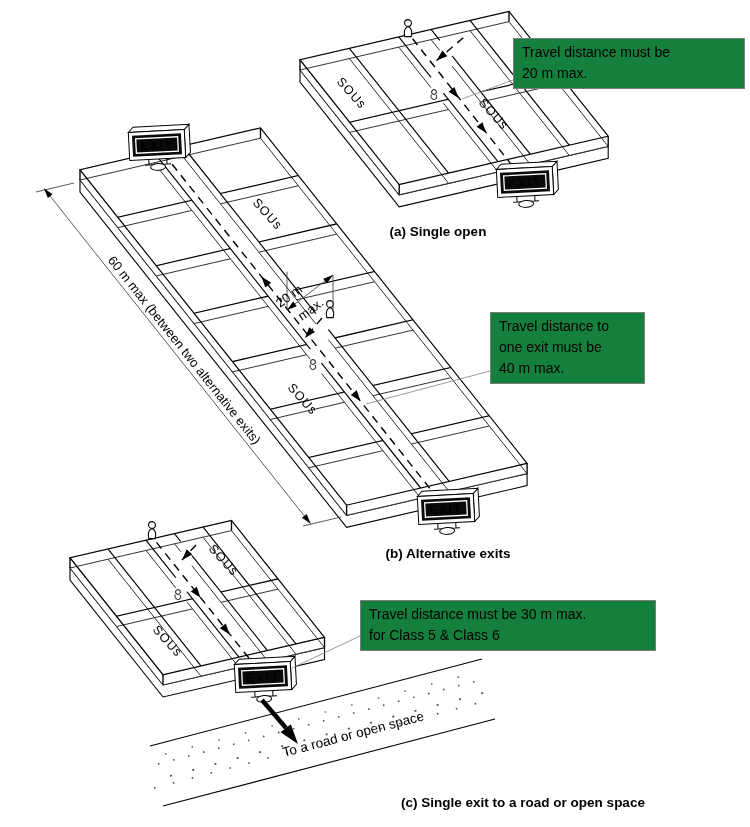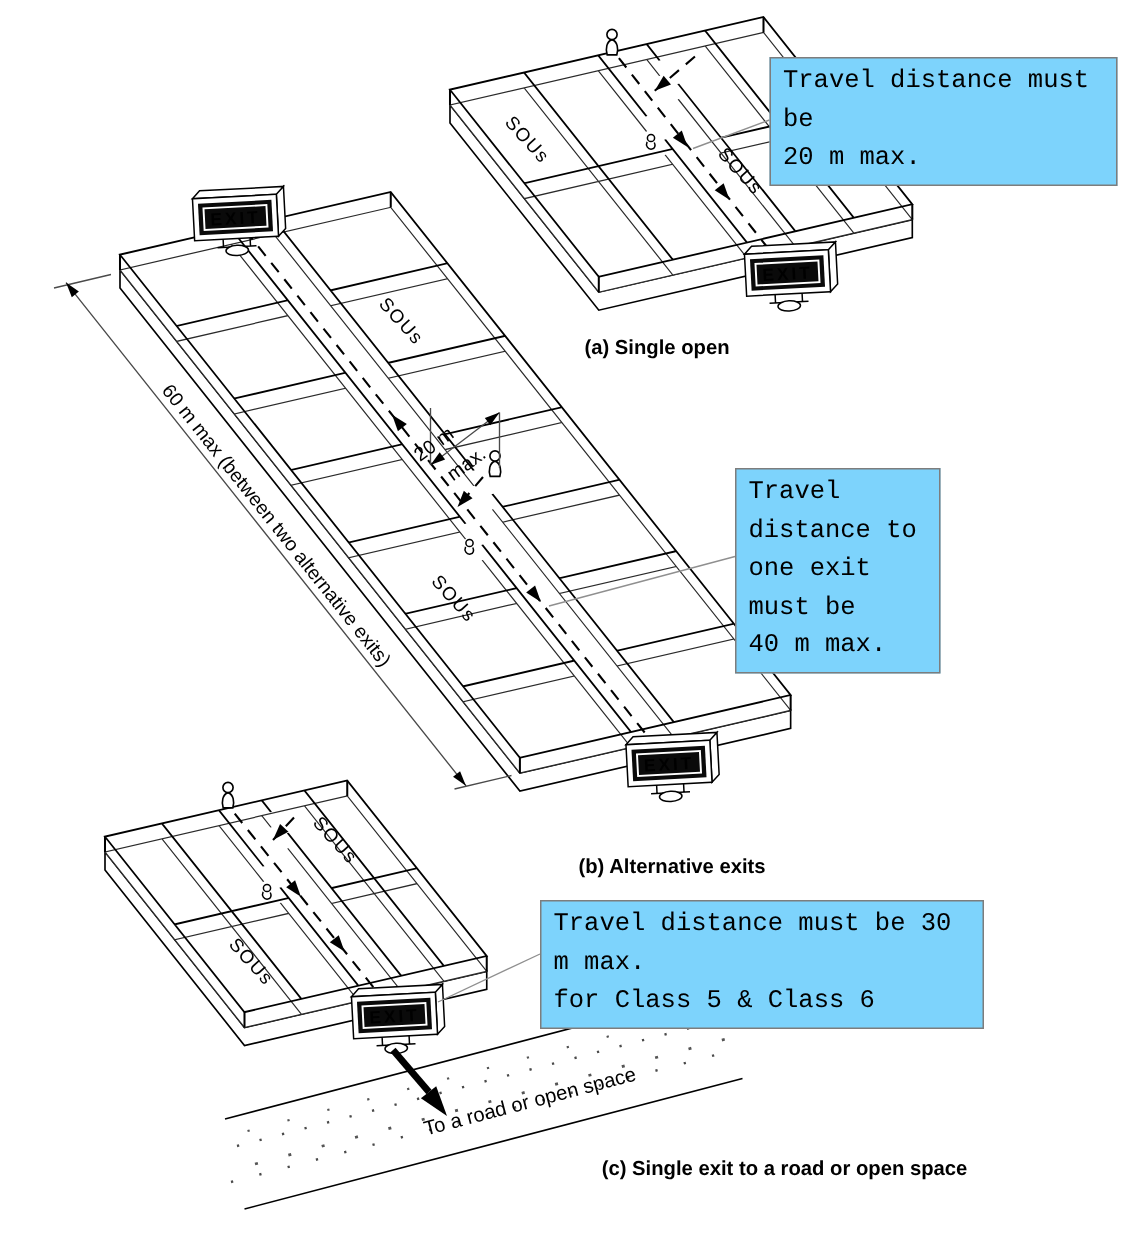--- a/index.html
+++ b/index.html
@@ -10,22 +10,22 @@
   text.sou{font-size:12.5px;letter-spacing:1px;}
   text.dim{font-size:13px;}
   .wall-base{stroke:#2a2a2a;stroke-width:0.9;fill:none;}
   .wall-top{stroke:#000;stroke-width:1.35;fill:none;}
   .slab{fill:#fff;stroke:#000;stroke-width:1.1;}
   .floor{fill:#fff;stroke:none;}
   .dash{stroke:#000;stroke-width:1.4;fill:none;stroke-dasharray:8,6;}
   .leader{stroke:#8f8f8f;stroke-width:0.9;fill:none;}
   .dimline{stroke:#4a4a4a;stroke-width:0.9;fill:none;}
   .roadline{stroke:#000;stroke-width:1.1;fill:none;}
-  .callout{position:absolute;box-sizing:border-box;background:#7dd3fc;border:1px solid #7d7d7d;
-           padding:3px 8px 4px 8px;font-size:17px;line-height:1.5;white-space:pre-line;z-index:5;font-family:Liberation Mono, monospace;}
+  .callout{position:absolute;box-sizing:border-box;background:#15803d;border:1px solid #7d7d7d;
+           padding:3px 8px 4px 8px;font-size:14px;line-height:1.5;white-space:pre-line;z-index:5;}
   .caption{position:absolute;transform:translateX(-50%);font-size:13.5px;font-weight:bold;
            white-space:nowrap;z-index:5;}
 </style>
 </head>
 <body>
 
 <div class="stage">
 
 <svg width="750" height="827" viewBox="0 0 750 827">
   <defs>
@@ -162,24 +162,24 @@
   </g>
 
   <path class="leader" d="M513,80 L462,99"></path>
   <path class="leader" d="M490,371 L366,404"></path>
   <path class="leader" d="M360,636 L292,668"></path>
 </svg>
 
 <div class="callout" style="left:513px;top:38px;width:232px;min-height:45px;">Travel distance must be
 20 m max.</div>
 
-<div class="callout" style="left:490px;top:312px;width:137px;min-height:61px;">Travel distance to
+<div class="callout" style="left:490px;top:312px;width:155px;min-height:61px;">Travel distance to
 one exit must be
 40 m max.</div>
 
 <div class="callout" style="left:360px;top:600px;width:296px;min-height:42px;">Travel distance must be 30 m max.
 for Class 5 &amp; Class 6</div>
 
 <div class="caption" style="left:438px;top:224px;">(a) Single open</div>
-<div class="caption" style="left:448px;top:546px;margin-top:24px;">(b) Alternative exits</div>
-<div class="caption" style="left:523px;top:771px;text-align:center;">(c) Single exit to a road or open space</div>
+<div class="caption" style="left:448px;top:546px;">(b) Alternative exits</div>
+<div class="caption" style="left:523px;top:795px;text-align:center;">(c) Single exit to a road or open space</div>
 
 </div>
 
 </body></html>

